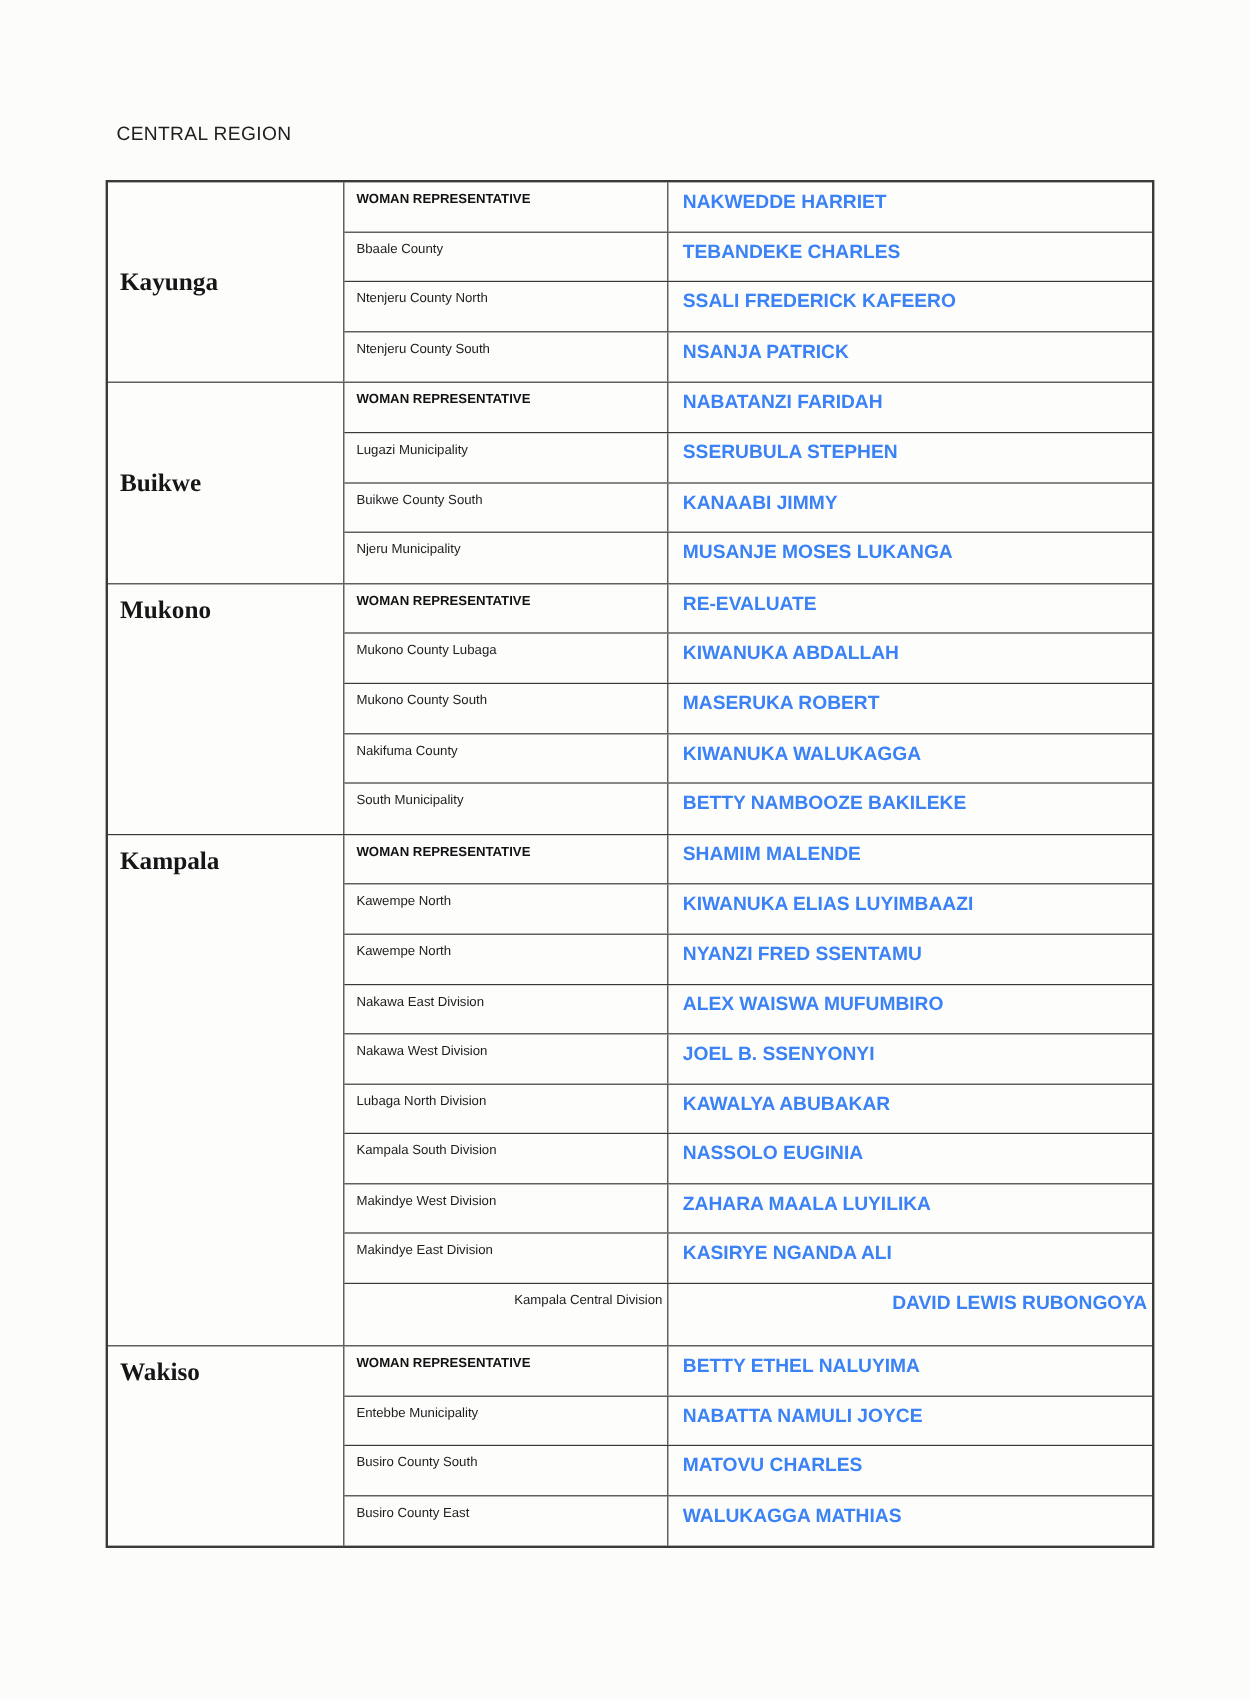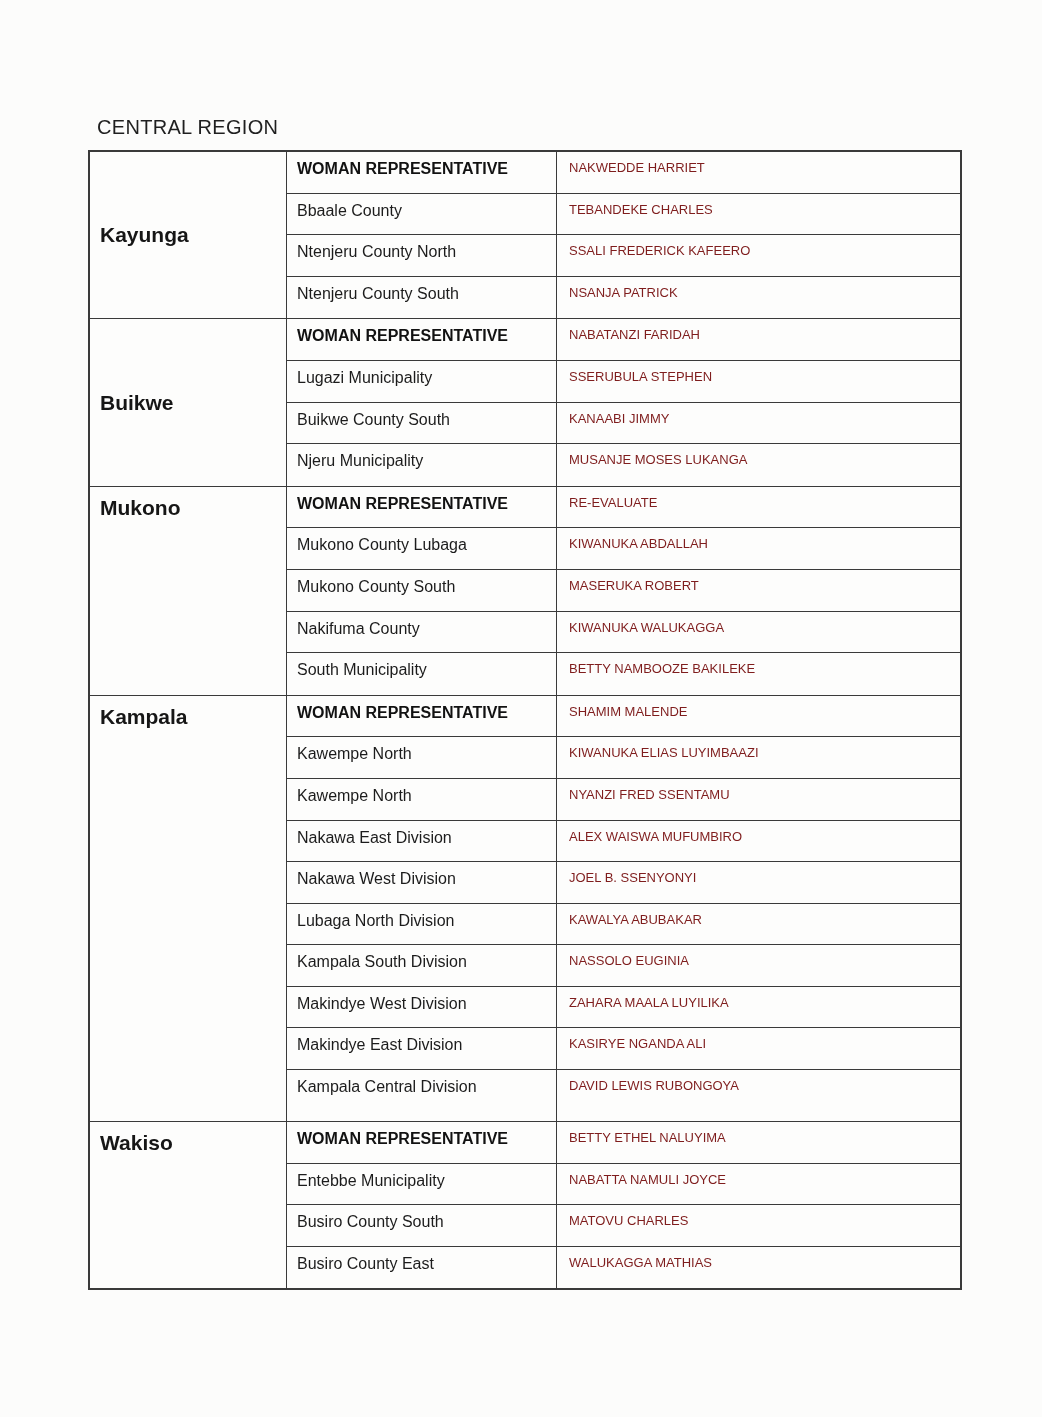--- a/index.html
+++ b/index.html
@@ -12,22 +12,22 @@
     width: 1042px;
     height: 1417px;
     background: #fcfcfb;
     font-family: "Liberation Sans", sans-serif;
     color: #1a1a1a;
     overflow: hidden;
   }
   .doc-title {
     position: absolute;
     left: 97px;
-    top: 116px;
-    font-size: 20px;
+    top: 104px;
+    font-size: 16px;
     font-weight: 400;
     letter-spacing: 0.3px;
     color: #1f1f1f;
   }
   .rep-table {
     position: absolute;
     left: 88px;
     top: 150px;
     width: 874px;
     border: 2px solid #3a3a3a;
@@ -44,58 +44,59 @@
   .region-cell {
     width: 197px;
     min-width: 197px;
     border-right: 1.5px solid #3a3a3a;
     box-sizing: border-box;
     display: flex;
     padding-left: 10px;
     font-size: 21px;
     font-weight: 700;
     color: #161616;
+    font-family: Liberation Serif, serif;
   }
   .region-cell.valign-center { align-items: center; }
   .region-cell.valign-top { align-items: flex-start; padding-top: 9px; }
   .rows {
     flex: 1;
     display: flex;
     flex-direction: column;
   }
   .row {
     display: flex;
     height: 41.6px;
     border-bottom: 1.5px solid #3a3a3a;
     box-sizing: border-box;
   }
-  .row.tall { height: 51px; }
+  .row.tall { height: 51px; text-align: right; }
   .rows .row:last-child { border-bottom: none; }
   .cell-constituency {
     width: 270px;
     min-width: 270px;
     box-sizing: border-box;
     border-right: 1.5px solid #3a3a3a;
     padding: 8px 4px 0 10px;
-    font-size: 16px;
+    font-size: 11px;
     color: #1c1c1c;
     white-space: nowrap;
     overflow: hidden;
   }
   .row.header-row .cell-constituency {
     font-weight: 700;
     color: #121212;
   }
   .cell-name {
     flex: 1;
     box-sizing: border-box;
     padding: 8px 4px 0 12px;
-    font-size: 13px;
-    font-weight: 400;
-    color: #7f1d1d;
+    font-size: 16px;
+    font-weight: 700;
+    color: #3b82f6;
     white-space: nowrap;
     overflow: hidden;
   }
 </style>
 </head>
 <body>
 
 <div class="page">
 
   <div class="doc-title">CENTRAL REGION</div>

